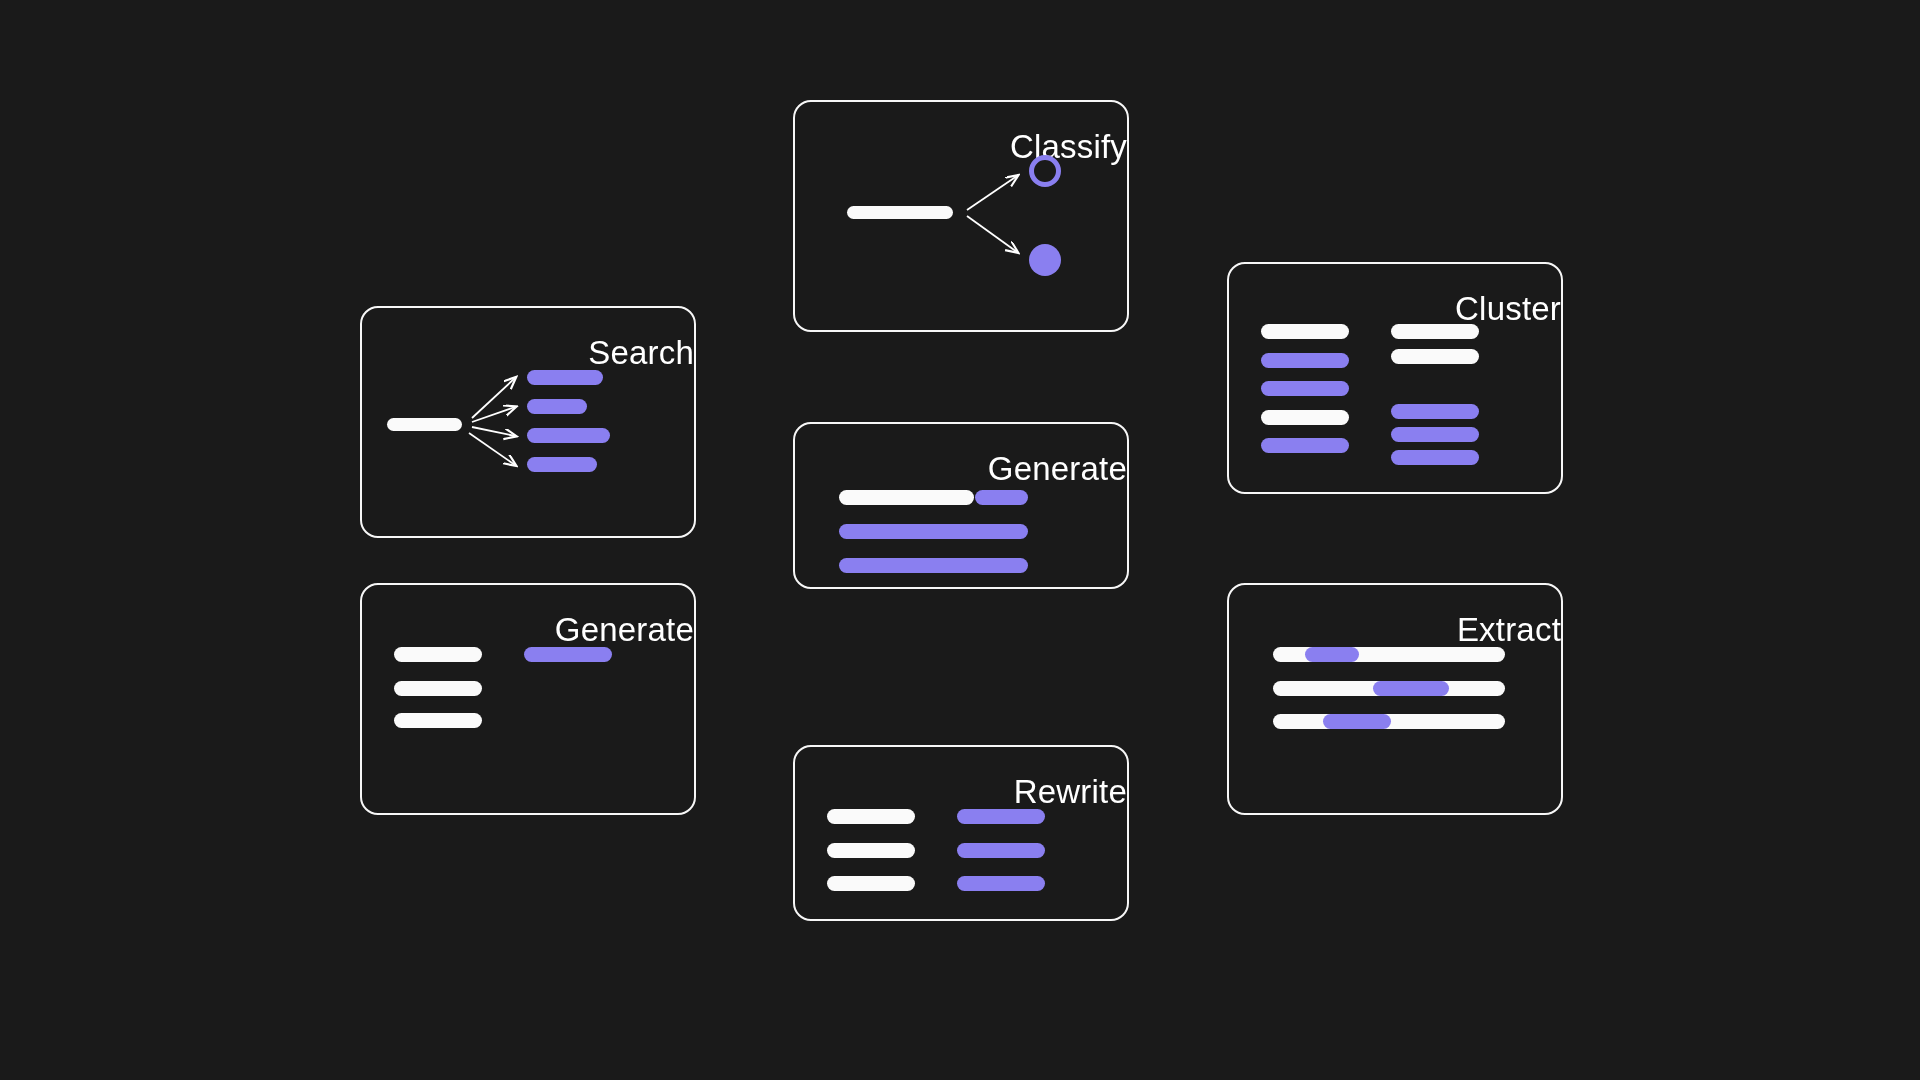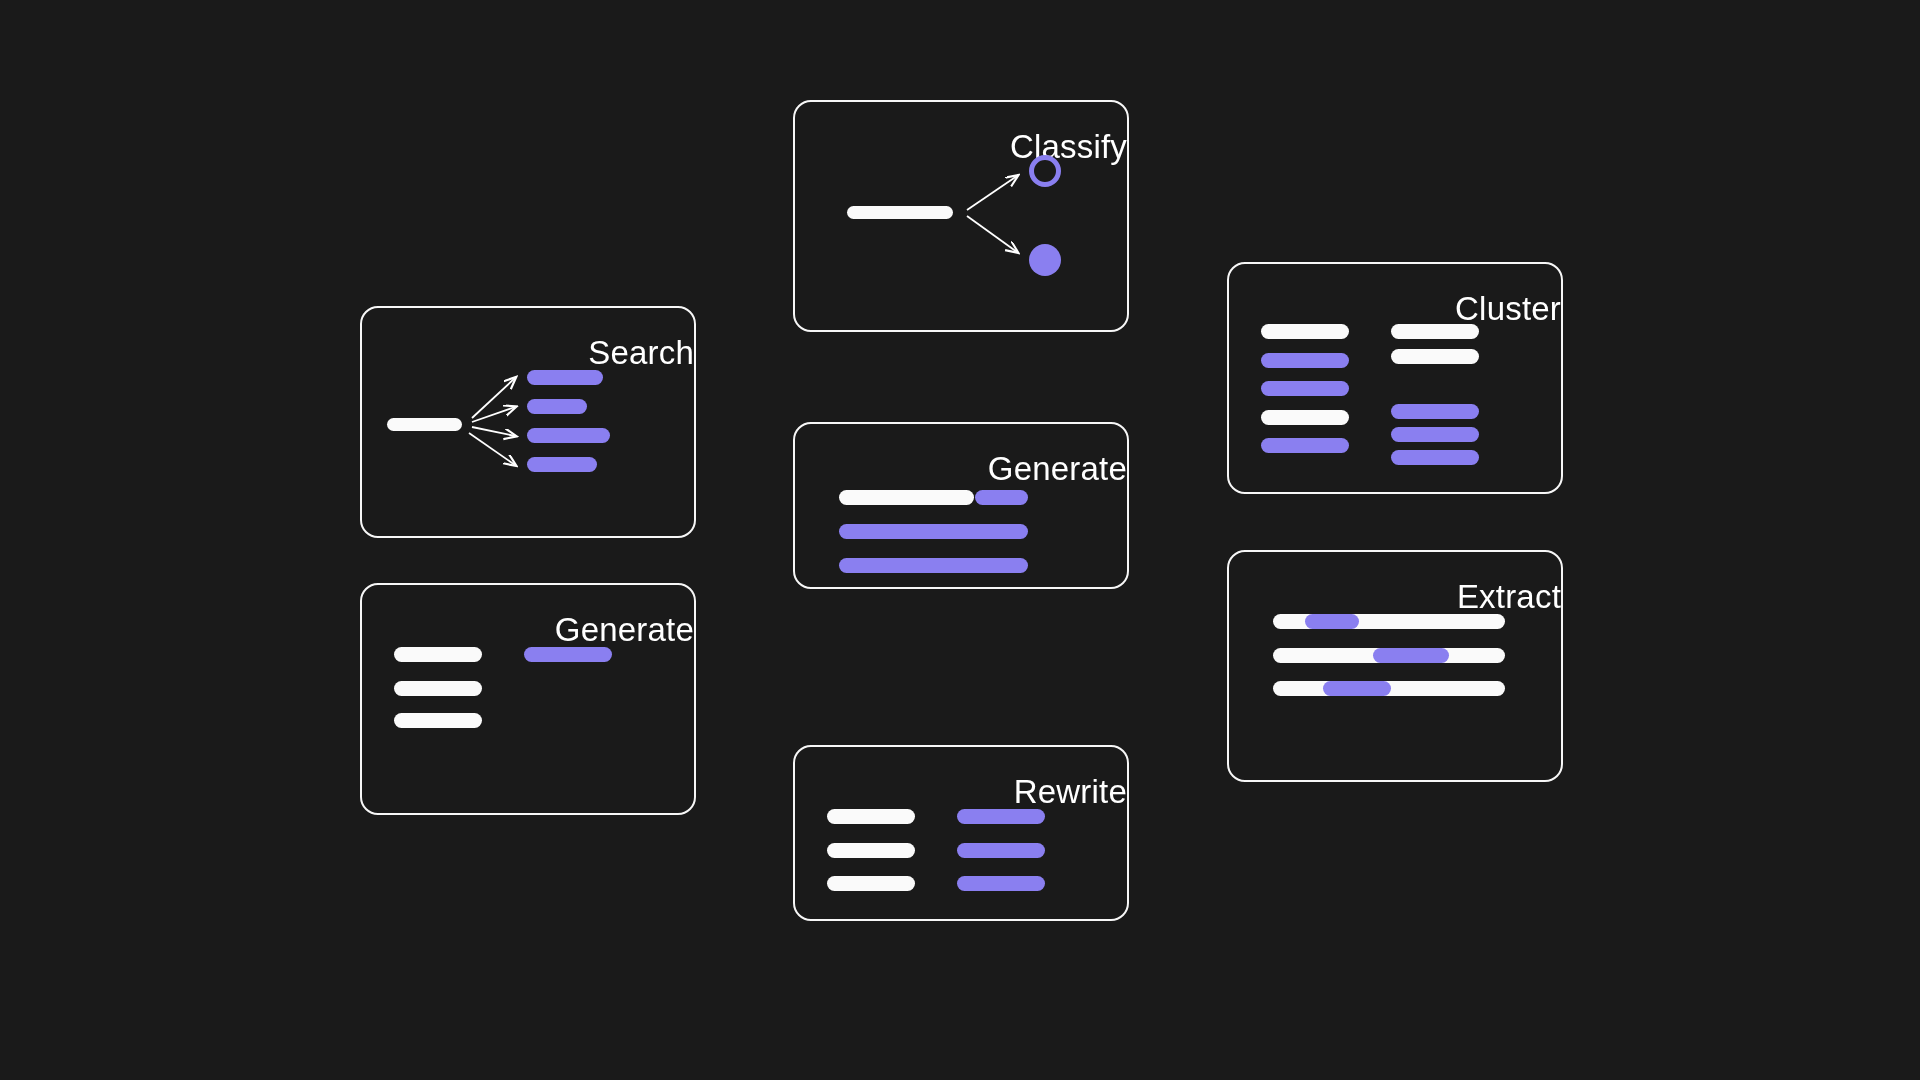--- a/index.html
+++ b/index.html
@@ -31,21 +31,21 @@
   .bar { position:absolute; border-radius:999px; }
   .bar.white  { background:#fafafa; }
   .bar.purple { background:#8a7ff0; }
 
   
   #card-classify  { left:793px;  top:100px; width:336px; height:232px; }
   #card-search    { left:360px;  top:262px; width:336px; height:232px;margin-top:44px; }
   #card-cluster   { left:1227px; top:262px; width:336px; height:232px; }
   #card-generate  { left:793px;  top:422px; width:336px; height:167px; }
   #card-summarize { left:360px;  top:583px; width:336px; height:232px; }
-  #card-extract   { left:1227px; top:550px; width:336px; height:232px; }
+  #card-extract   { left:1227px; top:583px; width:336px; height:232px; }
   #card-rewrite   { left:793px;  top:745px; width:336px; height:176px; }
 
   .card-title { top:28px; }
 
   
   .clf-input { left:52px; top:104px; width:106px; height:13px; }
   .clf-circle {
     position:absolute; width:32px; height:32px; border-radius:50%;
   }
   .clf-circle.outline { border:5px solid #8a7ff0; background:transparent; left:234px; top:53px; }

